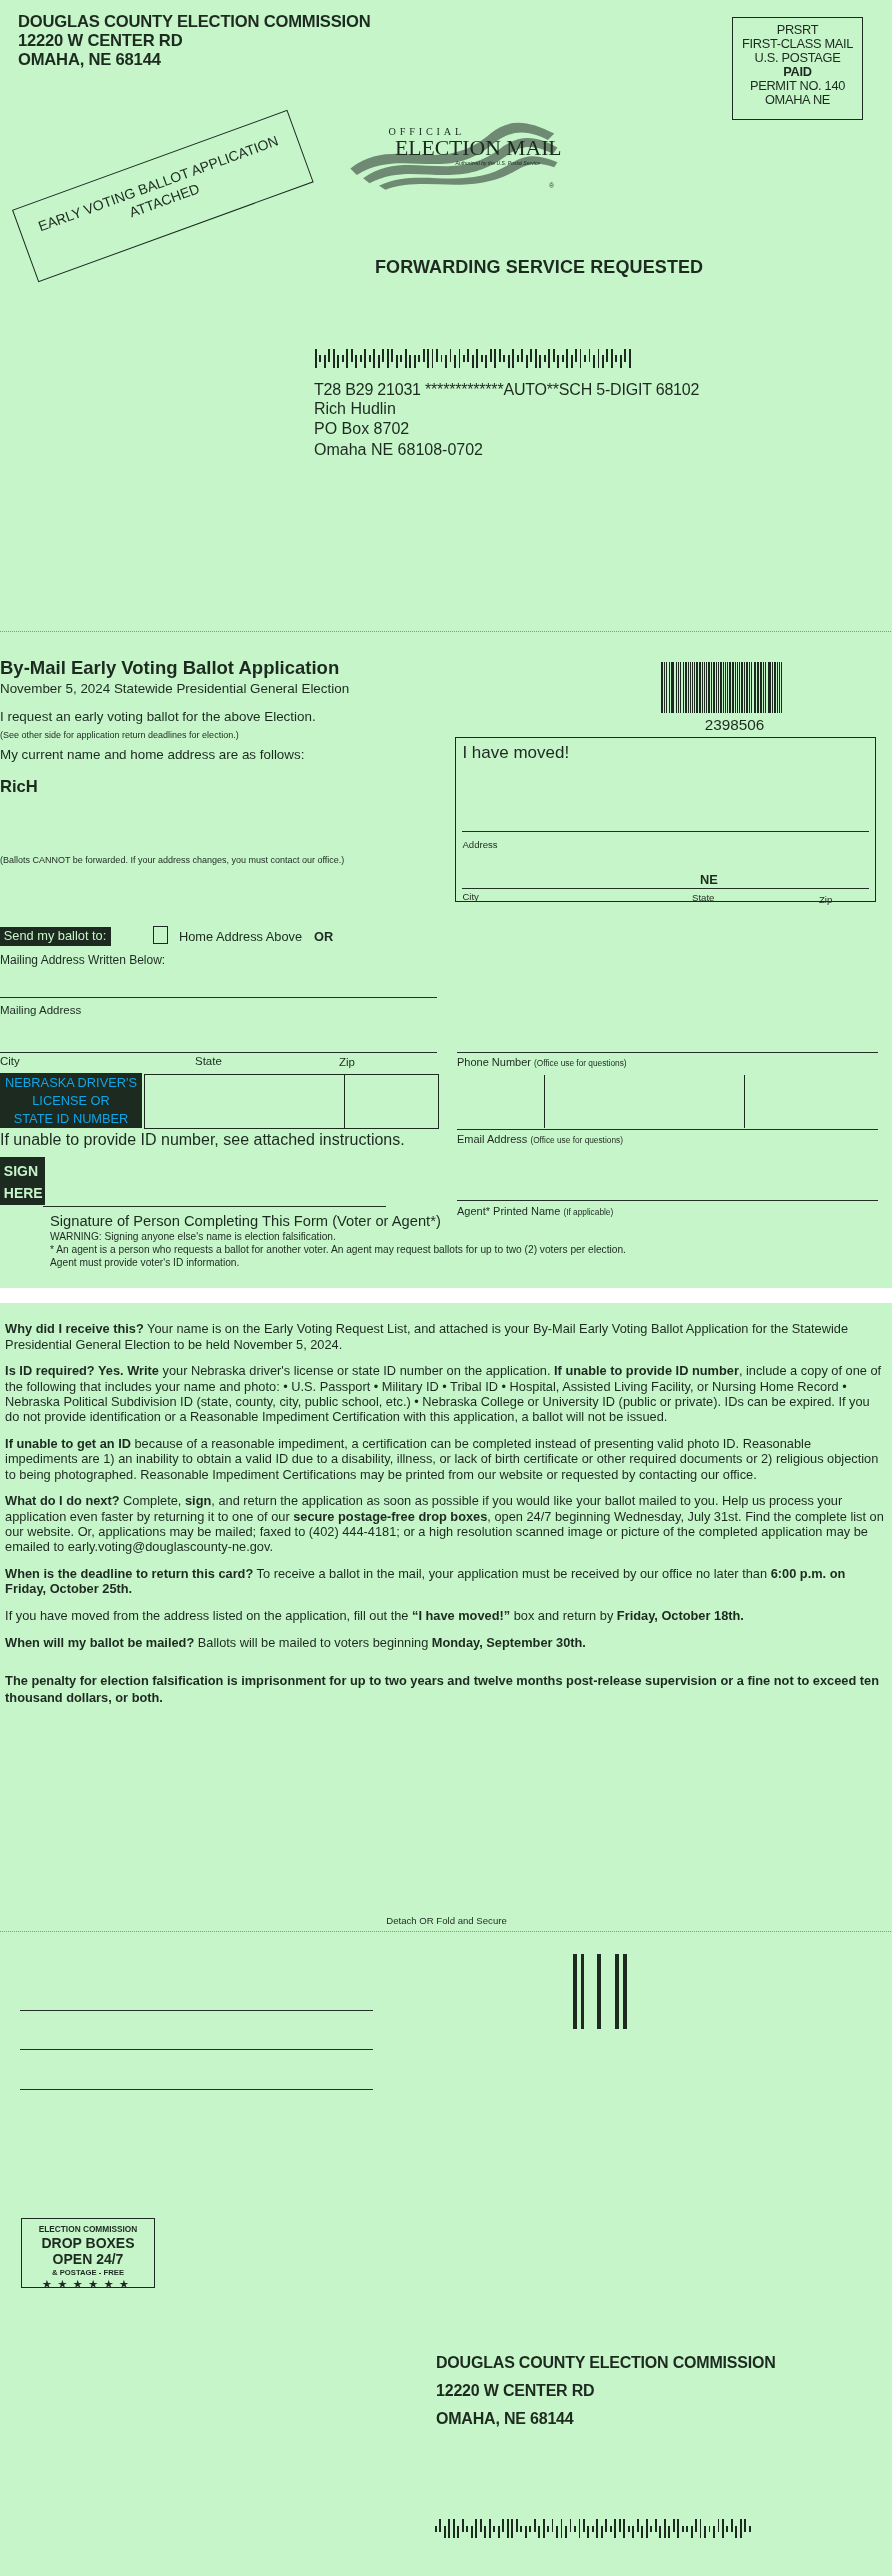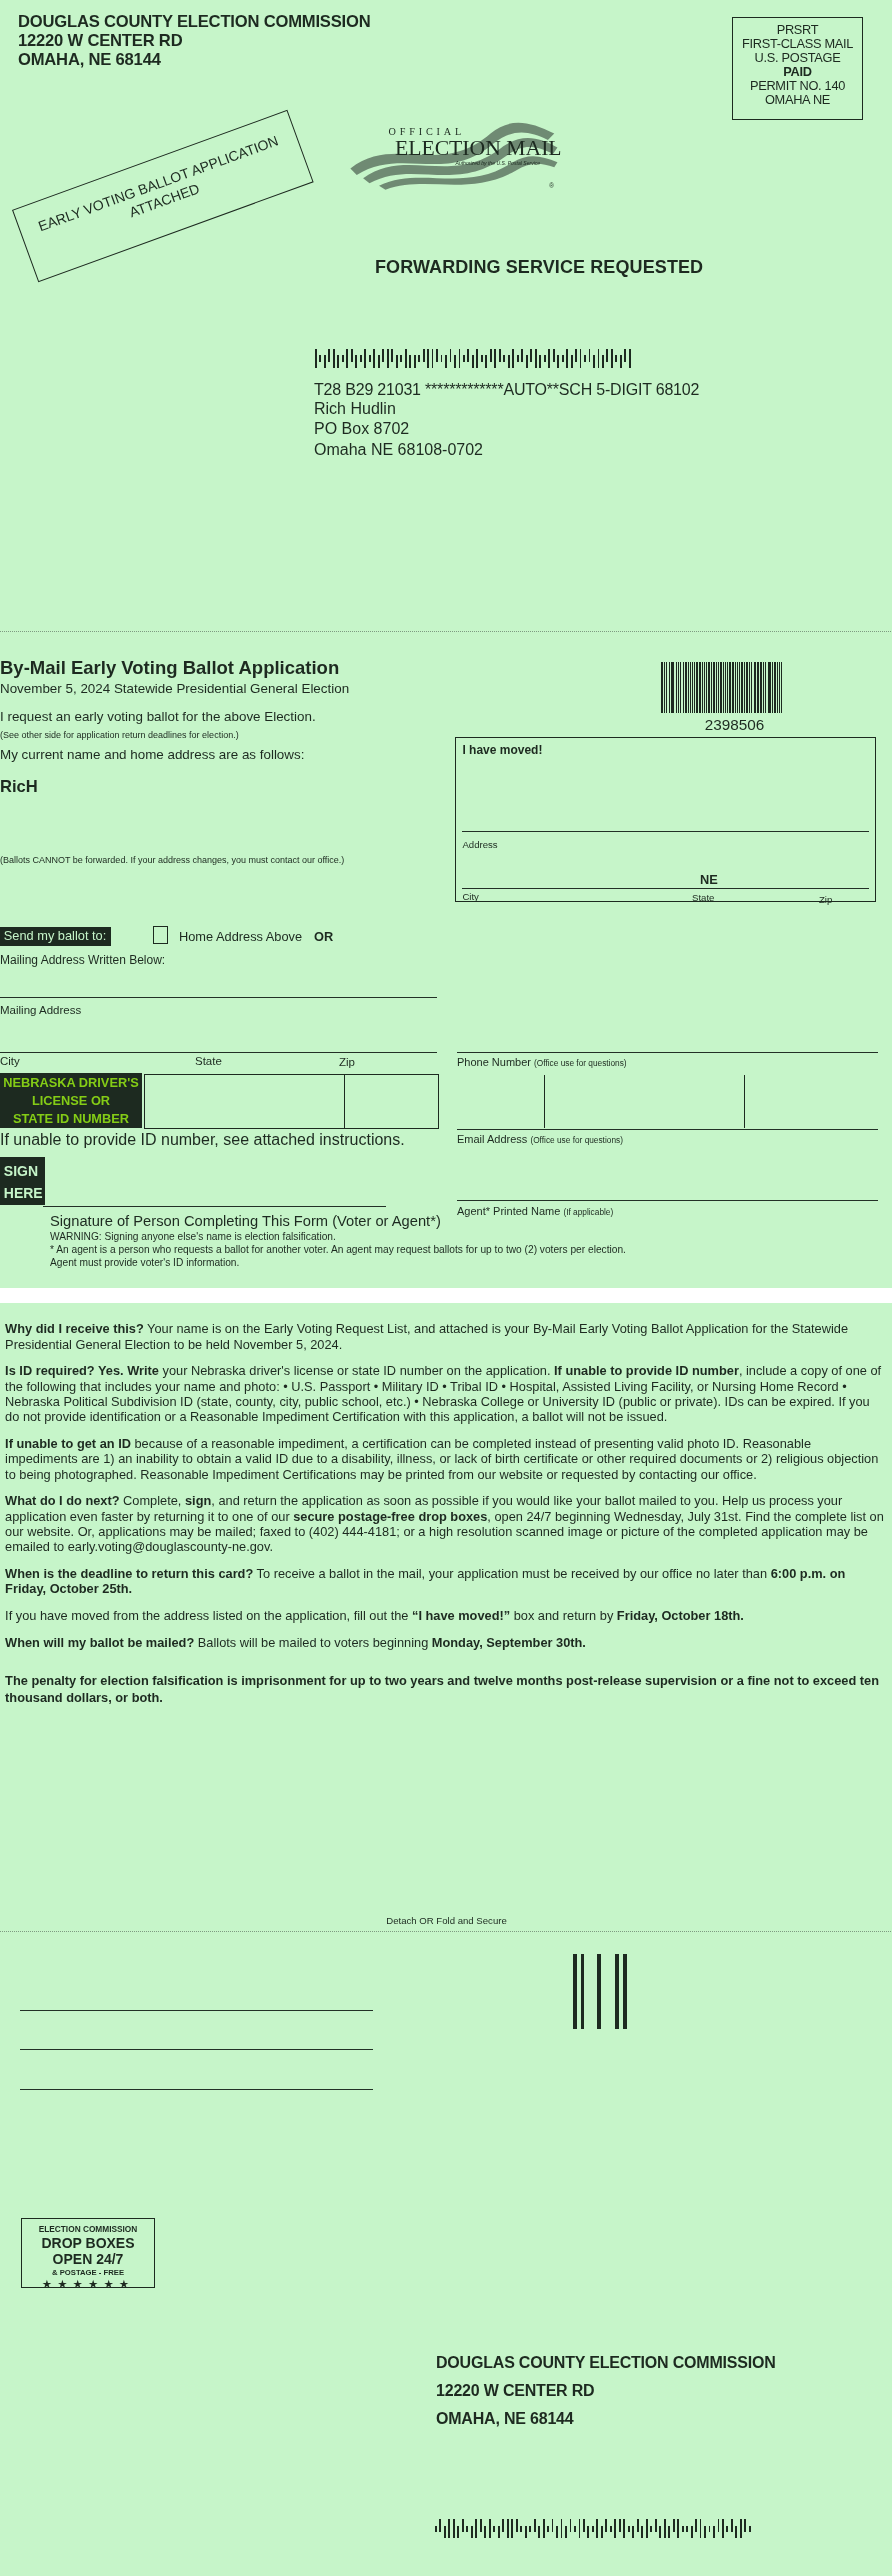--- a/index.html
+++ b/index.html
@@ -33,42 +33,42 @@
   .app-sub { left: 0; top: 42px; font-size: 13.4px; }
   .app-req { left: 0; top: 70px; font-size: 13.4px; }
   .app-see { left: 0; top: 91px; font-size: 9px; }
   .app-cur { left: 0; top: 108px; font-size: 13.4px; }
   .app-name { left: 0; top: 138px; font-size: 16.6px; font-weight: bold; }
   .app-nofwd { left: 0; top: 216px; font-size: 9px; }
   .id-barcode { left: 661px; top: 23px; width: 145px; height: 51px; display: flex; gap: 1.3px; }
   .id-barcode span { display: block; background: #1d2a20; height: 100%; }
   .id-num { left: 661px; top: 77px; width: 147px; text-align: center; font-size: 15.3px; }
   .moved { left: 455px; top: 98px; width: 421px; height: 165px; border: 1.9px solid #1d2a20; }
-  .moved-h { left: 6.4px; top: 5.1px; font-size: 12px; font-weight: bold; }
+  .moved-h { left: 6.4px; top: 5.1px; font-size: 17px; font-weight: normal; }
   .moved-p { left: 6.4px; top: 22px; font-size: 12.8px; line-height: 16.6px; }
   .moved-l1 { left: 6.4px; right: 6.4px; top: 93px; }
   .moved-lab1 { left: 6.4px; top: 101px; font-size: 9.6px; }
   .moved-state-val { left: 244px; top: 134px; font-size: 12.8px; font-weight: bold; }
   .moved-l2 { left: 6.4px; right: 6.4px; top: 150px; }
   .moved-lab-city { left: 6.4px; top: 153px; font-size: 9.6px; }
   .moved-lab-state { left: 236px; top: 154px; font-size: 9.6px; }
   .moved-lab-zip { left: 363px; top: 156px; font-size: 9.6px; }
 
   .send-lbl { left: 0; top: 288px; background: #1d2a20; color: #c6f5c9; font-size: 12.8px; padding: 1.3px 5.1px 2.6px 3.8px; }
   .home-cb { left: 153px; top: 287px; width: 15.3px; height: 18px; border: 1.3px solid #1d2a20; background: transparent; cursor: pointer; }
   .home-lbl { left: 179px; top: 290px; font-size: 12.8px; }
   .home-or { left: 314px; top: 290px; font-size: 12.8px; font-weight: bold; }
   .mail-below { left: 0; top: 314px; font-size: 12px; }
   .ml1 { left: 0; width: 437px; top: 358px; }
   .mail-addr-lbl { left: 0; top: 365px; font-size: 11.5px; }
   .ml2 { left: 0; width: 437px; top: 413px; }
   .city-lbl { left: 0; top: 416px; font-size: 11.5px; }
   .state-lbl { left: 195px; top: 416px; font-size: 11.5px; }
   .zip-lbl { left: 339px; top: 417px; font-size: 11.5px; }
-  .dl-lbl { left: 0; top: 434px; width: 142px; height: 55px; background: #1d2a20; color: #84cc16; font-size: 12.8px; font-weight: bold; text-align: center; line-height: 18px; padding-top: 1.3px; }
+  .dl-lbl { left: 0; top: 434px; width: 142px; height: 55px; background: #1d2a20; color: #0ea5e9; font-size: 12.8px; font-weight: normal; text-align: center; line-height: 18px; padding-top: 1.3px; }
   .dl-boxes { left: 144px; top: 435px; width: 295px; height: 55px; display: flex; border: 1.3px solid #1d2a20; }
   .dl-boxes input { flex: 1; height: 100%; border: none; border-right: 1.3px solid #1d2a20; background: transparent; font-size: 15.3px; text-align: center; }
   .dl-boxes input:last-child { border-right: none; }
   .dl-note { left: 0; top: 492px; font-size: 16px; }
   .sign-lbl { left: 0; top: 518px; width: 45px; height: 48px; background: #1d2a20; color: #c6f5c9; font-size: 14px; font-weight: bold; line-height: 22px; padding: 2.6px 3.8px; }
   .sig-line { left: 43px; width: 343px; top: 567px; }
   .sig-lbl { left: 50px; top: 574px; font-size: 14.7px; }
   .warn { left: 50px; top: 592px; font-size: 10.2px; line-height: 12.8px; }
   .pl1 { left: 457px; width: 421px; top: 413px; }
   .phone-lbl { left: 457px; top: 417px; font-size: 11px; }

